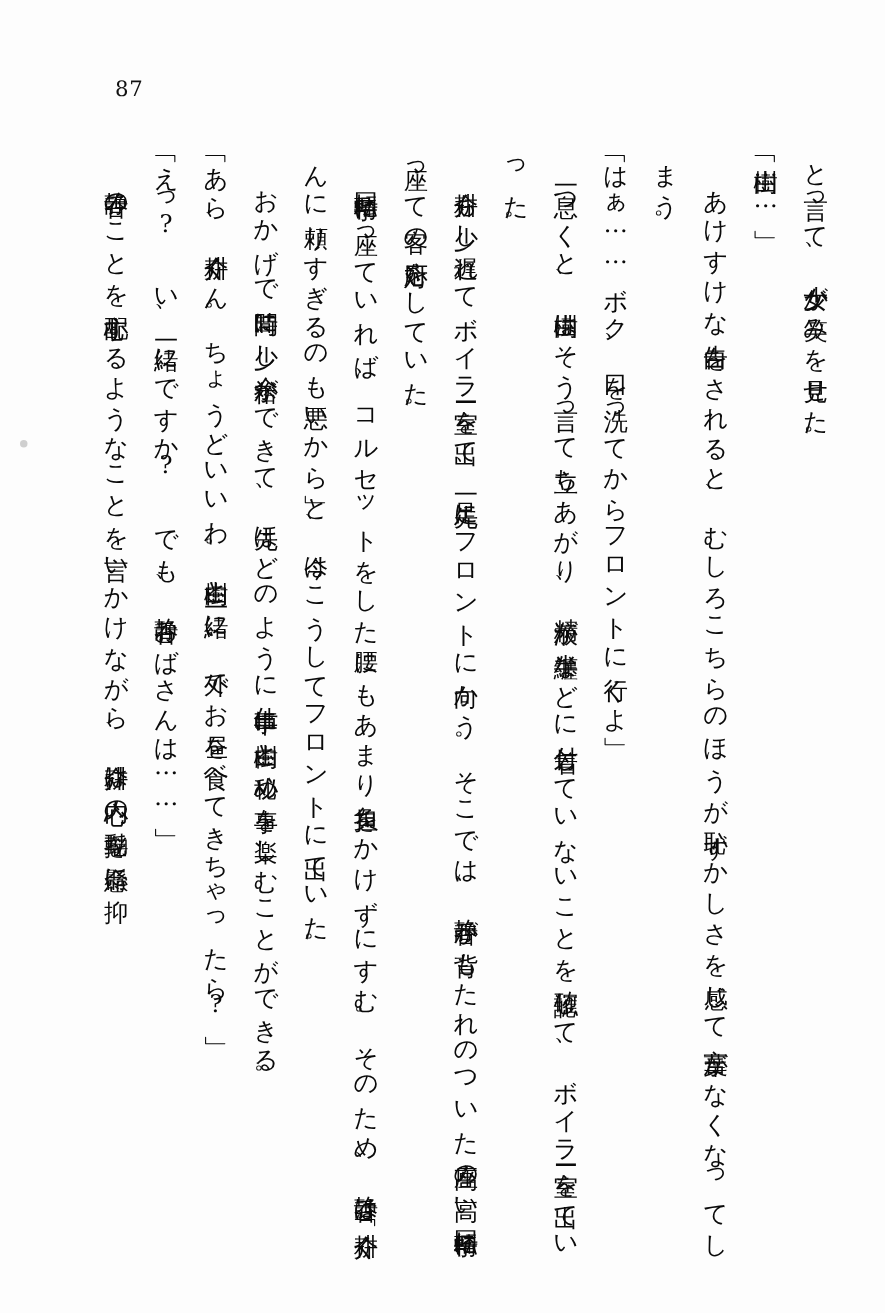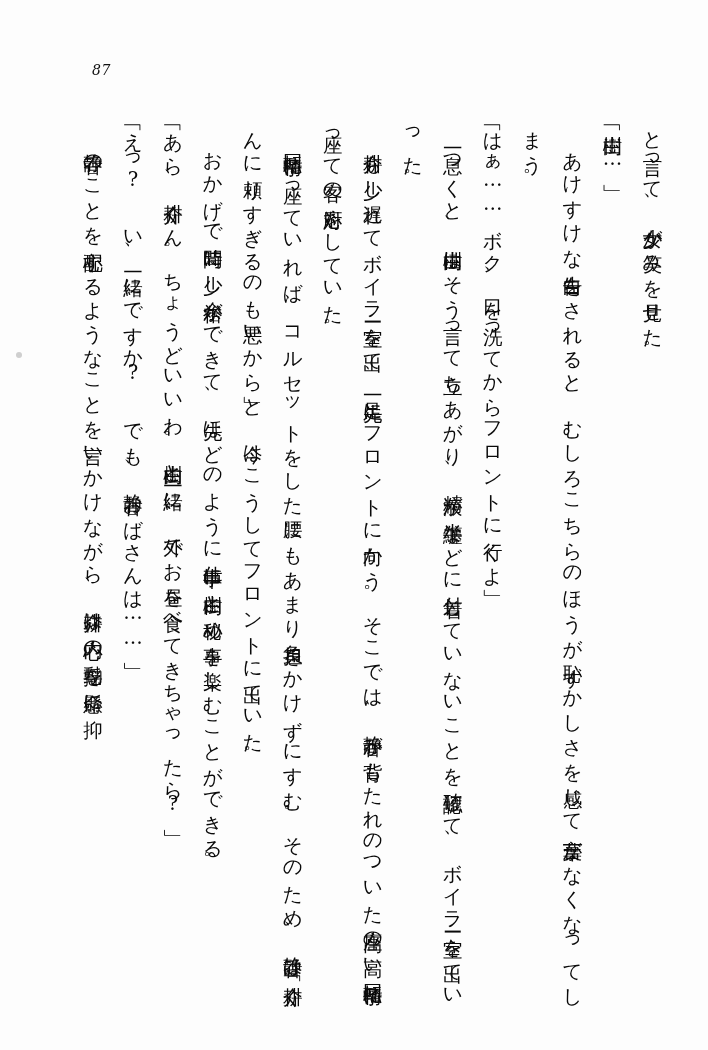--- a/index.html
+++ b/index.html
@@ -21,22 +21,21 @@
     inset: 0;
     background: #fdfdfd;
   }
 
   
   .page-number {
     position: absolute;
     left: 92px;
     top: 62px;
     font-family: "DejaVu Serif", "Liberation Serif", serif;
-    font-style: italic;
-    font-size: 14px;
+    font-size: 17px;
     color: #111;
     letter-spacing: 0.5px;
   }
 
   
   .vtext {
     position: absolute;
     top: 118px;
     right: 36px;
     height: 880px;

